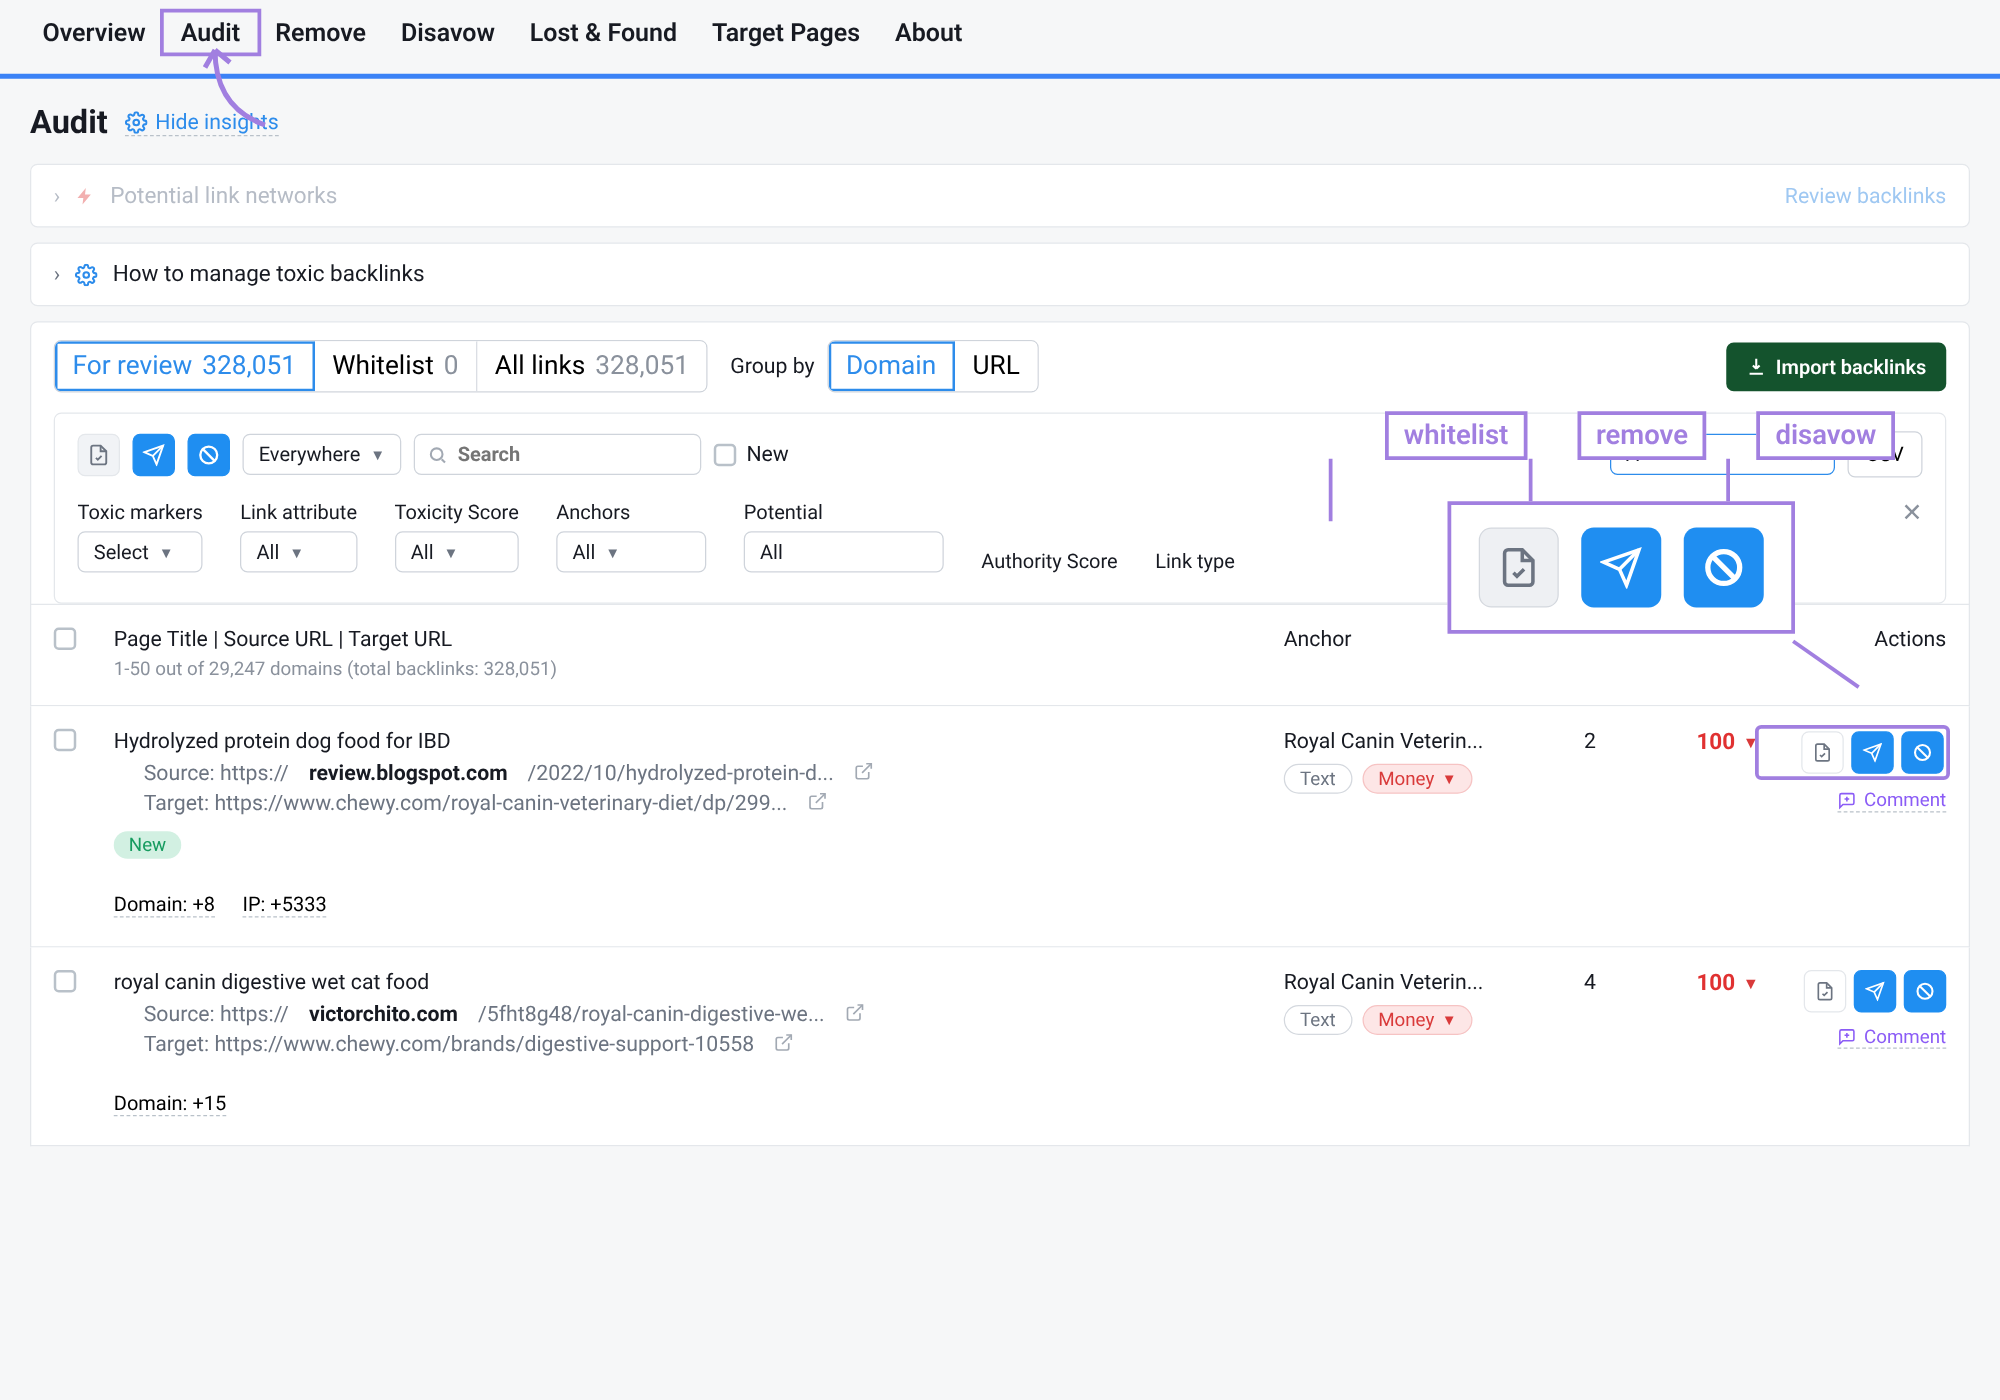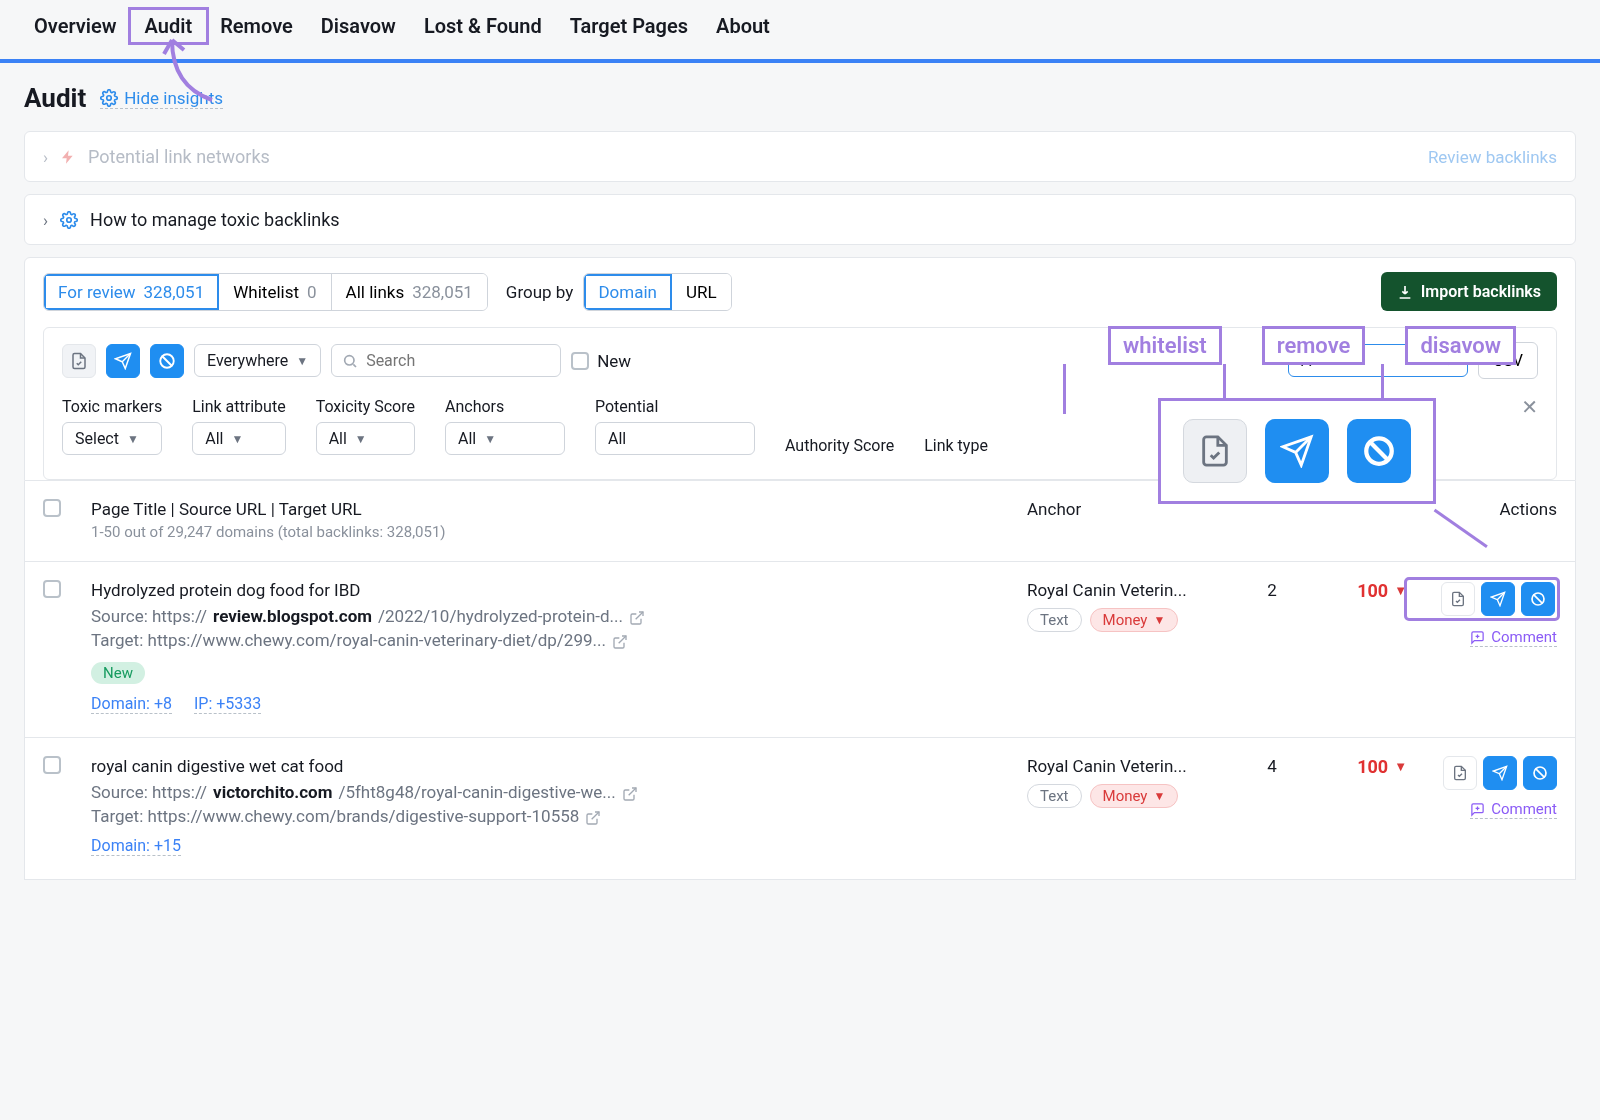--- a/index.html
+++ b/index.html
@@ -11,36 +11,36 @@
 .page-title-row { display: flex; align-items: center; gap: 14px; margin-bottom: 18px; }
 .page-title { font-size: 26px; font-weight: 700; }
 .hide-insights { display: inline-flex; align-items: center; gap: 6px; color: #2d8ceb; font-size: 17px; border-bottom: 1px dashed #b9c1c9; cursor: pointer; }
 .card { background: #fff; border: 1px solid #e4e7eb; border-radius: 6px; padding: 14px 18px; margin-bottom: 12px; }
 .insight-row { display: flex; align-items: center; justify-content: space-between; }
 .insight-left { display: flex; align-items: center; gap: 12px; color: #6c7481; font-size: 17px; }
 .insight-label { color: #b6bcc6; font-size: 18px; }
 .insight2-label { color: #171a22; font-size: 18px; }
 .review-link { color: #9fc8f2; font-size: 17px; }
 .tabsegment { display: inline-flex; border: 1px solid #cfd4db; border-radius: 6px; overflow: hidden; margin-right: 18px; }
-.tabsegment button { background: #fff; border: none; border-right: 1px solid #cfd4db; padding: 8px 14px; font-size: 17px; cursor: pointer; display: flex; gap: 8px; align-items: center; }
+.tabsegment button { background: #fff; border: none; border-right: 1px solid #cfd4db; padding: 8px 14px; font-size: 21px; cursor: pointer; display: flex; gap: 8px; align-items: center; }
 .tabsegment button:last-child { border-right: none; }
 .tabsegment button.active { outline: 2px solid #2d8ceb; outline-offset: -2px; color: #2d8ceb; }
 .tabsegment .count { color: #8a919c; }
 .tabsegment button.active .count { color: #2d8ceb; }
 .row-flex { display: flex; align-items: center; justify-content: space-between; flex-wrap: wrap; gap: 10px; }
 .group-by { display: flex; align-items: center; gap: 10px; font-size: 17px; }
 .import-btn { background: #14532d; color: #fff; border: none; border-radius: 6px; padding: 10px 16px; font-size: 16px; font-weight: 600; display: inline-flex; align-items: center; gap: 8px; }
 .filters-card { background: #fff; border: 1px solid #e4e7eb; border-radius: 6px; padding: 14px 18px 24px; margin-top: 16px; position: relative; }
 .filters-top { display: flex; align-items: center; gap: 10px; flex-wrap: wrap; }
 .icon-btn { width: 34px; height: 34px; border-radius: 6px; display: inline-flex; align-items: center; justify-content: center; cursor: pointer; border: 1px solid #e4e7eb; background: #fff; }
 .icon-btn.grey { background: #f1f3f6; }
 .icon-btn.blue { background: #1f8ef1; border-color: #1f8ef1; }
 .select-like { display: inline-flex; align-items: center; gap: 8px; border: 1px solid #cfd4db; border-radius: 6px; padding: 6px 12px; font-size: 16px; background: #fff; cursor: pointer; }
 .search-input { display: inline-flex; align-items: center; gap: 8px; border: 1px solid #cfd4db; border-radius: 6px; padding: 6px 10px; width: 230px; }
-.search-input input { border: none; outline: none; font-size: 16px; width: 100%; color: #6c7481; }
+.search-input input { border: none; outline: none; font-size: 16px; width: 100%; color: #6c7481; font-weight: bold; }
 .checkbox { width: 18px; height: 18px; border: 2px solid #b9c1c9; border-radius: 4px; display: inline-block; background: #fff; }
 .inline-check { display: inline-flex; align-items: center; gap: 8px; font-size: 17px; }
 .all-links-select { border: 1px solid #2d8ceb; }
 .csv-btn { border: 1px solid #cfd4db; border-radius: 6px; padding: 8px 14px; font-size: 16px; background: #fff; cursor: pointer; display: inline-flex; align-items: center; gap: 8px; margin-left: auto; }
 .filters-bottom { display: flex; gap: 30px; margin-top: 18px; align-items: flex-end; flex-wrap: wrap; position: relative; }
 .filter-col { display: flex; flex-direction: column; gap: 6px; }
 .filter-col label { font-size: 16px; color: #171a22; }
 .close-x { position: absolute; right: 0; top: -2px; font-size: 20px; color: #8a919c; cursor: pointer; }
 .magnify { position: absolute; right: 120px; top: 70px; background: #fff; border: 3px solid #a17fe0; padding: 18px 22px; display: flex; gap: 18px; z-index: 5; }
 .magnify .big-btn { width: 64px; height: 64px; border-radius: 10px; display: flex; align-items: center; justify-content: center; }
@@ -51,24 +51,24 @@
 .table-head { display: flex; align-items: flex-start; padding: 18px 18px 20px; color: #171a22; font-size: 17px; background: #fff; border: 1px solid #e4e7eb; border-top: none; }
 .col-check { width: 48px; }
 .col-title { flex: 1; }
 .col-anchor { width: 210px; }
 .col-as { width: 70px; text-align: center; }
 .col-ts { width: 100px; text-align: right; }
 .col-actions { width: 150px; text-align: right; }
 .subhead { font-size: 15px; color: #8a919c; margin-top: 4px; }
 .row { display: flex; align-items: flex-start; padding: 18px 18px 24px; background: #fff; border: 1px solid #e4e7eb; border-top: none; font-size: 17px; }
 .row .title { color: #171a22; margin-bottom: 6px; }
-.row .src, .row .tgt { color: #6c7481; display: flex; align-items: flex-end; gap: 6px; margin-bottom: 4px; }
+.row .src, .row .tgt { color: #6c7481; display: flex; align-items: flex-start; gap: 16px; margin-bottom: 4px; margin-left: 24px; }
 .row .src b, .row .tgt b { color: #171a22; font-weight: 700; }
 .badge-new { display: inline-block; background: #d2f0e2; color: #169b5f; border-radius: 12px; padding: 2px 12px; font-size: 15px; margin-top: 8px; }
-.domain-line { margin-top: 10px; color: #3b82f6; font-size: 16px; }
+.domain-line { margin-top: 27px; color: #000000; font-size: 16px; }
 .domain-line span { border-bottom: 1px dashed #b9c1c9; margin-right: 18px; }
 .pill { display: inline-flex; align-items: center; border: 1px solid #d4d8de; border-radius: 14px; padding: 2px 12px; font-size: 15px; color: #6c7481; }
 .pill-money { background: #fde6e6; border-color: #f6c3c3; color: #d93a3a; gap: 6px; }
 .ts-red { color: #e03131; font-weight: 700; font-size: 18px; display: inline-flex; align-items: center; gap: 6px; }
 .action-icons { display: flex; gap: 6px; justify-content: flex-end; }
 .comment-link { display: flex; align-items: center; justify-content: flex-end; gap: 6px; color: #8b5cf6; font-size: 15px; border-bottom: 1px dashed #b9c1c9; margin-top: 10px; margin-left: auto; width: fit-content; }
 .chev { font-size: 12px; color: #6c7481; }
 svg { display: block; }
 .gear { color: #2d8ceb; }
 .lightning { color: #f2b0b0; }

